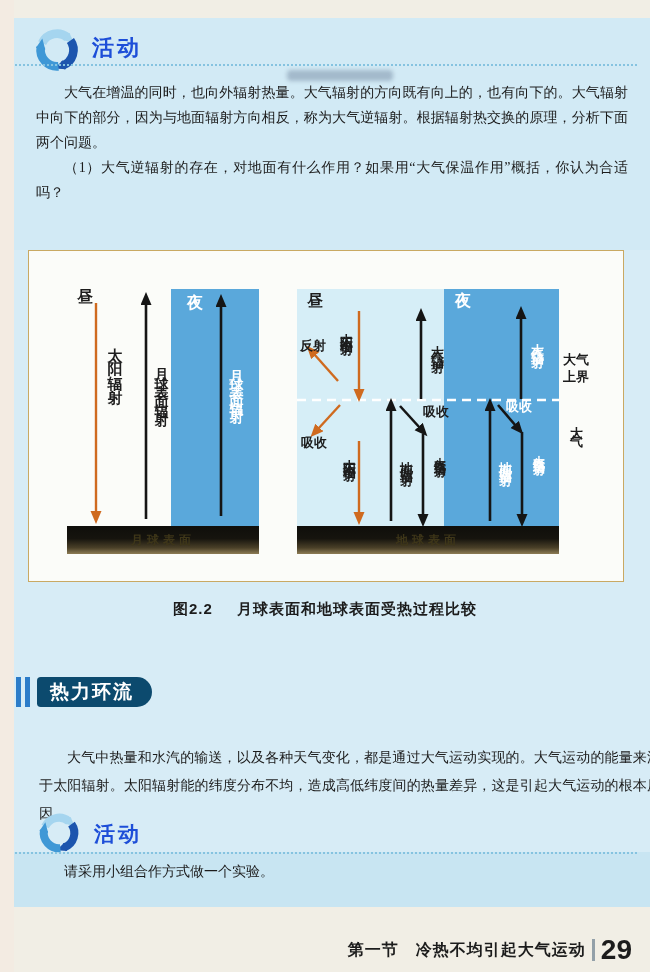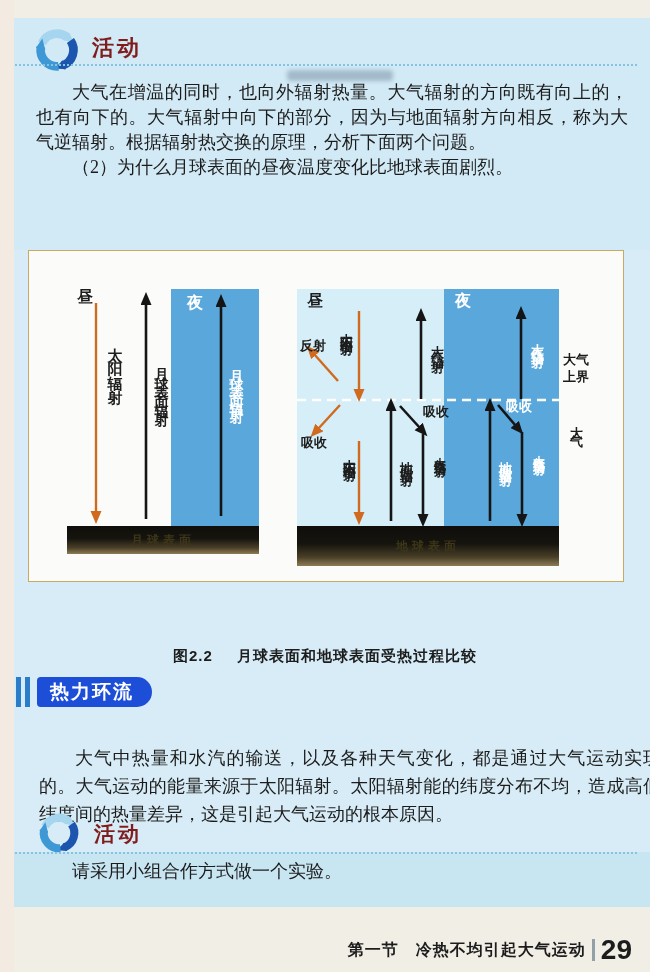--- a/index.html
+++ b/index.html
@@ -5,35 +5,35 @@
   html,body{margin:0;padding:0;}
   body{
     width:650px;height:972px;position:relative;overflow:hidden;
     background:#f1eee5;
     font-family:"Liberation Serif","DejaVu Serif",serif;
     color:#1c1c1c;
   }
   .abs{position:absolute;}
   .tint{background:#d7ecf6;}
   .hd{font-family:"Liberation Sans","DejaVu Sans",sans-serif;font-weight:bold;}
-  .act-title{font-size:22px;color:#7f1d1d;letter-spacing:3px;}
+  .act-title{font-size:22px;color:#1d4ed8;letter-spacing:3px;}
   .dotline{border-top:2px dotted #85c3e0;height:0;}
-  .para{font-size:18px;line-height:25px;text-align:justify;}
+  .para{font-size:14px;line-height:25px;text-align:justify;}
   .para p{margin:0;text-indent:2em;}
   .figbox{background:#fbfcf9;border:1px solid #c9a963;}
   .panel{position:absolute;}
   .vt{position:absolute;writing-mode:vertical-rl;text-orientation:upright;
       font-family:"Liberation Sans","DejaVu Sans",sans-serif;font-weight:600;}
   .flabel{position:absolute;font-family:"Liberation Sans","DejaVu Sans",sans-serif;font-weight:600;}
   .dn{font-size:16px;font-weight:bold;font-family:"Liberation Sans","DejaVu Sans",sans-serif;}
   .ground{position:absolute;background:linear-gradient(#0f0e0b 0%,#16140e 45%,#4a4028 78%,#8d7c55 100%);
       display:flex;align-items:center;justify-content:center;}
   .ground span{color:#3e3619;font-size:12px;font-weight:700;letter-spacing:4px;
       font-family:"Liberation Sans","DejaVu Sans",sans-serif;}
-  .badge{background:#1d4ed8;color:#fff;border-radius:4px 16px 16px 4px;
+  .badge{background:#0c4a6e;color:#fff;border-radius:4px 16px 16px 4px;
       font-size:19px;letter-spacing:2px;line-height:30px;padding:0 18px 0 13px;}
   .bar{background:#2b7cc9;}
   .smudge{background:rgba(88,108,138,.38);filter:blur(2px);border-radius:4px;}
   .footer-text{font-size:16px;letter-spacing:1px;}
   .pageno{font-size:28px;}
 </style>
 </head>
 <body>
 
 <svg width="0" height="0" style="position:absolute" aria-hidden="true">
@@ -65,21 +65,21 @@
 <svg class="abs" style="left:28px;top:21px;" width="58" height="58">
     <use href="#actico"></use>
   </svg>
 <div class="abs hd act-title" style="left:92px;top:33px;">活动</div>
 <div class="abs dotline" style="left:15px;top:64px;width:622px;"></div>
 
 <div class="abs smudge" style="left:287px;top:70px;width:106px;height:11px;"></div>
 
 <div class="abs para" style="left:36px;top:80px;width:592px;">
   <p>大气在增温的同时，也向外辐射热量。大气辐射的方向既有向上的，也有向下的。大气辐射中向下的部分，因为与地面辐射方向相反，称为大气逆辐射。根据辐射热交换的原理，分析下面两个问题。</p>
-  <p>（2）为什么月球表面的昼夜温度变化比地球表面剧烈。</p>
+  <p>（1）大气逆辐射的存在，对地面有什么作用？如果用“大气保温作用”概括，你认为合适吗？</p>
 </div>
 
 <div class="abs figbox" style="left:28px;top:250px;width:594px;height:330px;">
 
   <div class="panel" style="left:142px;top:38px;width:88px;height:237px;background:#5aa8db;"></div>
   <div class="panel" style="left:268px;top:38px;width:147px;height:237px;background:#d6eef7;"></div>
   <div class="panel" style="left:415px;top:38px;width:115px;height:237px;background:#5aa8db;"></div>
 
   <svg width="594" height="330" style="position:absolute;left:0;top:0;">
     <defs>
@@ -128,32 +128,32 @@
   <div class="vt" style="left:399px;top:84px;font-size:13px;letter-spacing:5px;">大气辐射</div>
   <div class="flabel" style="left:272px;top:183px;font-size:13px;">吸收</div>
   <div class="vt" style="left:311px;top:198px;font-size:13px;letter-spacing:3px;">太阳辐射</div>
   <div class="vt" style="left:368px;top:200px;font-size:13px;letter-spacing:4px;">地面辐射</div>
   <div class="flabel" style="left:394px;top:152px;font-size:13px;">吸收</div>
   <div class="vt" style="left:402px;top:196px;font-size:12px;letter-spacing:2px;">大气逆辐射</div>
   <div class="vt" style="left:499px;top:82px;font-size:13px;letter-spacing:4px;color:#fff;">大气辐射</div>
   <div class="vt" style="left:467px;top:200px;font-size:13px;letter-spacing:4px;color:#fff;">地面辐射</div>
   <div class="flabel" style="left:477px;top:147px;font-size:13px;color:#fff;">吸收</div>
   <div class="vt" style="left:501px;top:194px;font-size:12px;letter-spacing:2px;color:#fff;">大气逆辐射</div>
-  <div class="ground" style="left:268px;top:275px;width:262px;height:40px;">
+  <div class="ground" style="left:268px;top:275px;width:262px;height:28px;">
     <span>地球表面</span>
   </div>
 
   <div class="flabel" style="left:534px;top:100px;font-size:13px;line-height:17px;font-weight:700;">
     <div>大气</div>
     <div>上界</div>
   </div>
   <div class="vt" style="left:538px;top:165px;font-size:13px;letter-spacing:8px;font-weight:700;">大气</div>
 </div>
 
-<div class="abs hd" style="left:28px;top:600px;width:594px;text-align:center;font-size:15px;letter-spacing:1px;margin-top:47px;">
+<div class="abs hd" style="left:28px;top:600px;width:594px;text-align:center;font-size:15px;letter-spacing:1px;">
   <span>图2.2</span>
   <span style="display:inline-block;width:14px;"></span>
   <span>月球表面和地球表面受热过程比较</span>
 </div>
 
 <div class="abs bar" style="left:16px;top:677px;width:5px;height:30px;"></div>
 <div class="abs bar" style="left:25px;top:677px;width:5px;height:30px;"></div>
 <div class="abs hd badge" style="left:37px;top:677px;">热力环流</div>
 
 <div class="abs para" style="left:15px;top:744px;width:622px;line-height:28px;padding-left:24px;">

